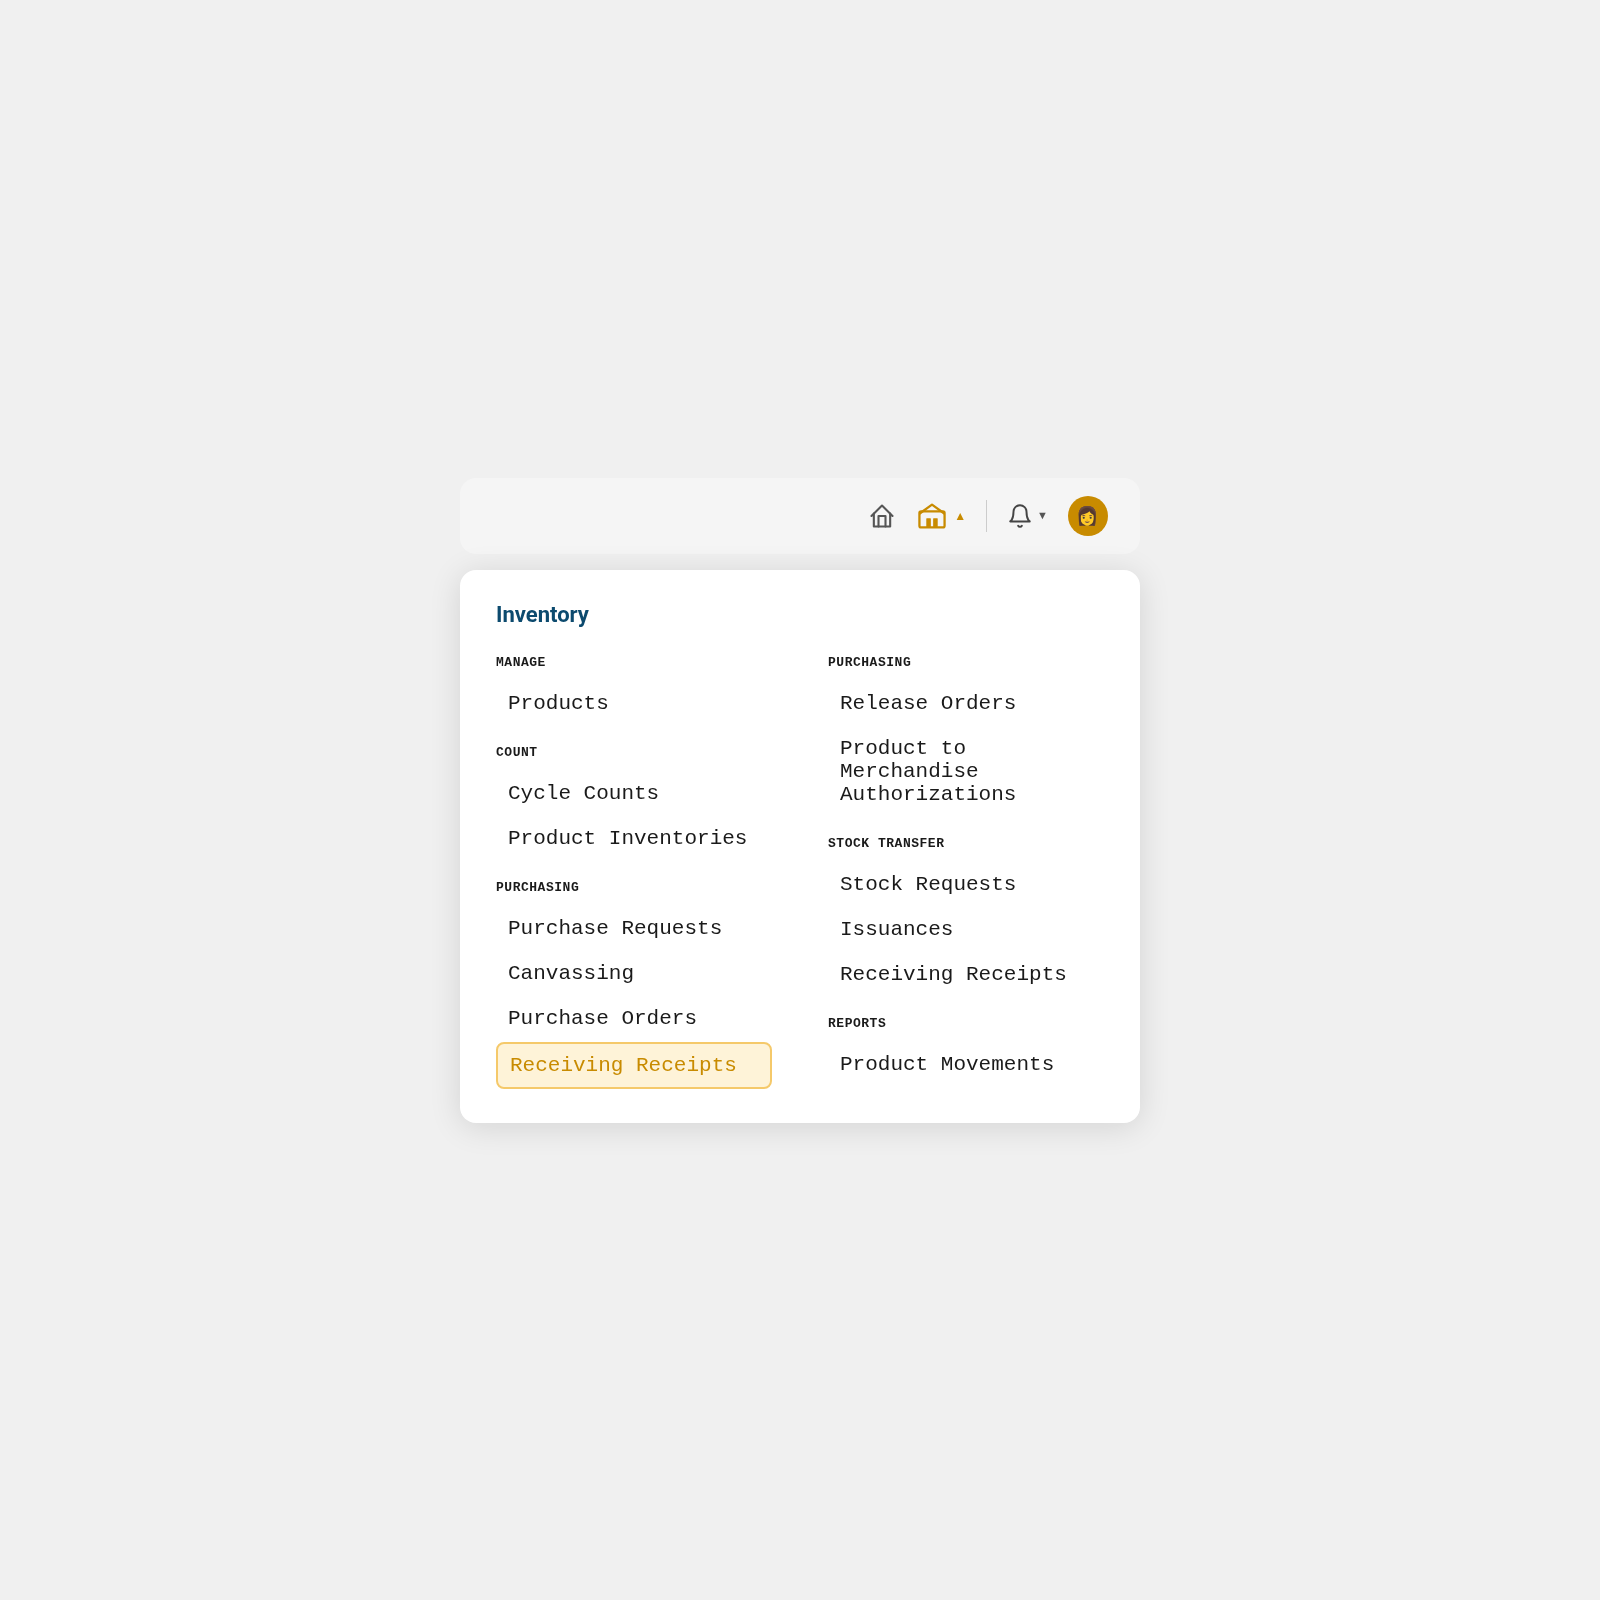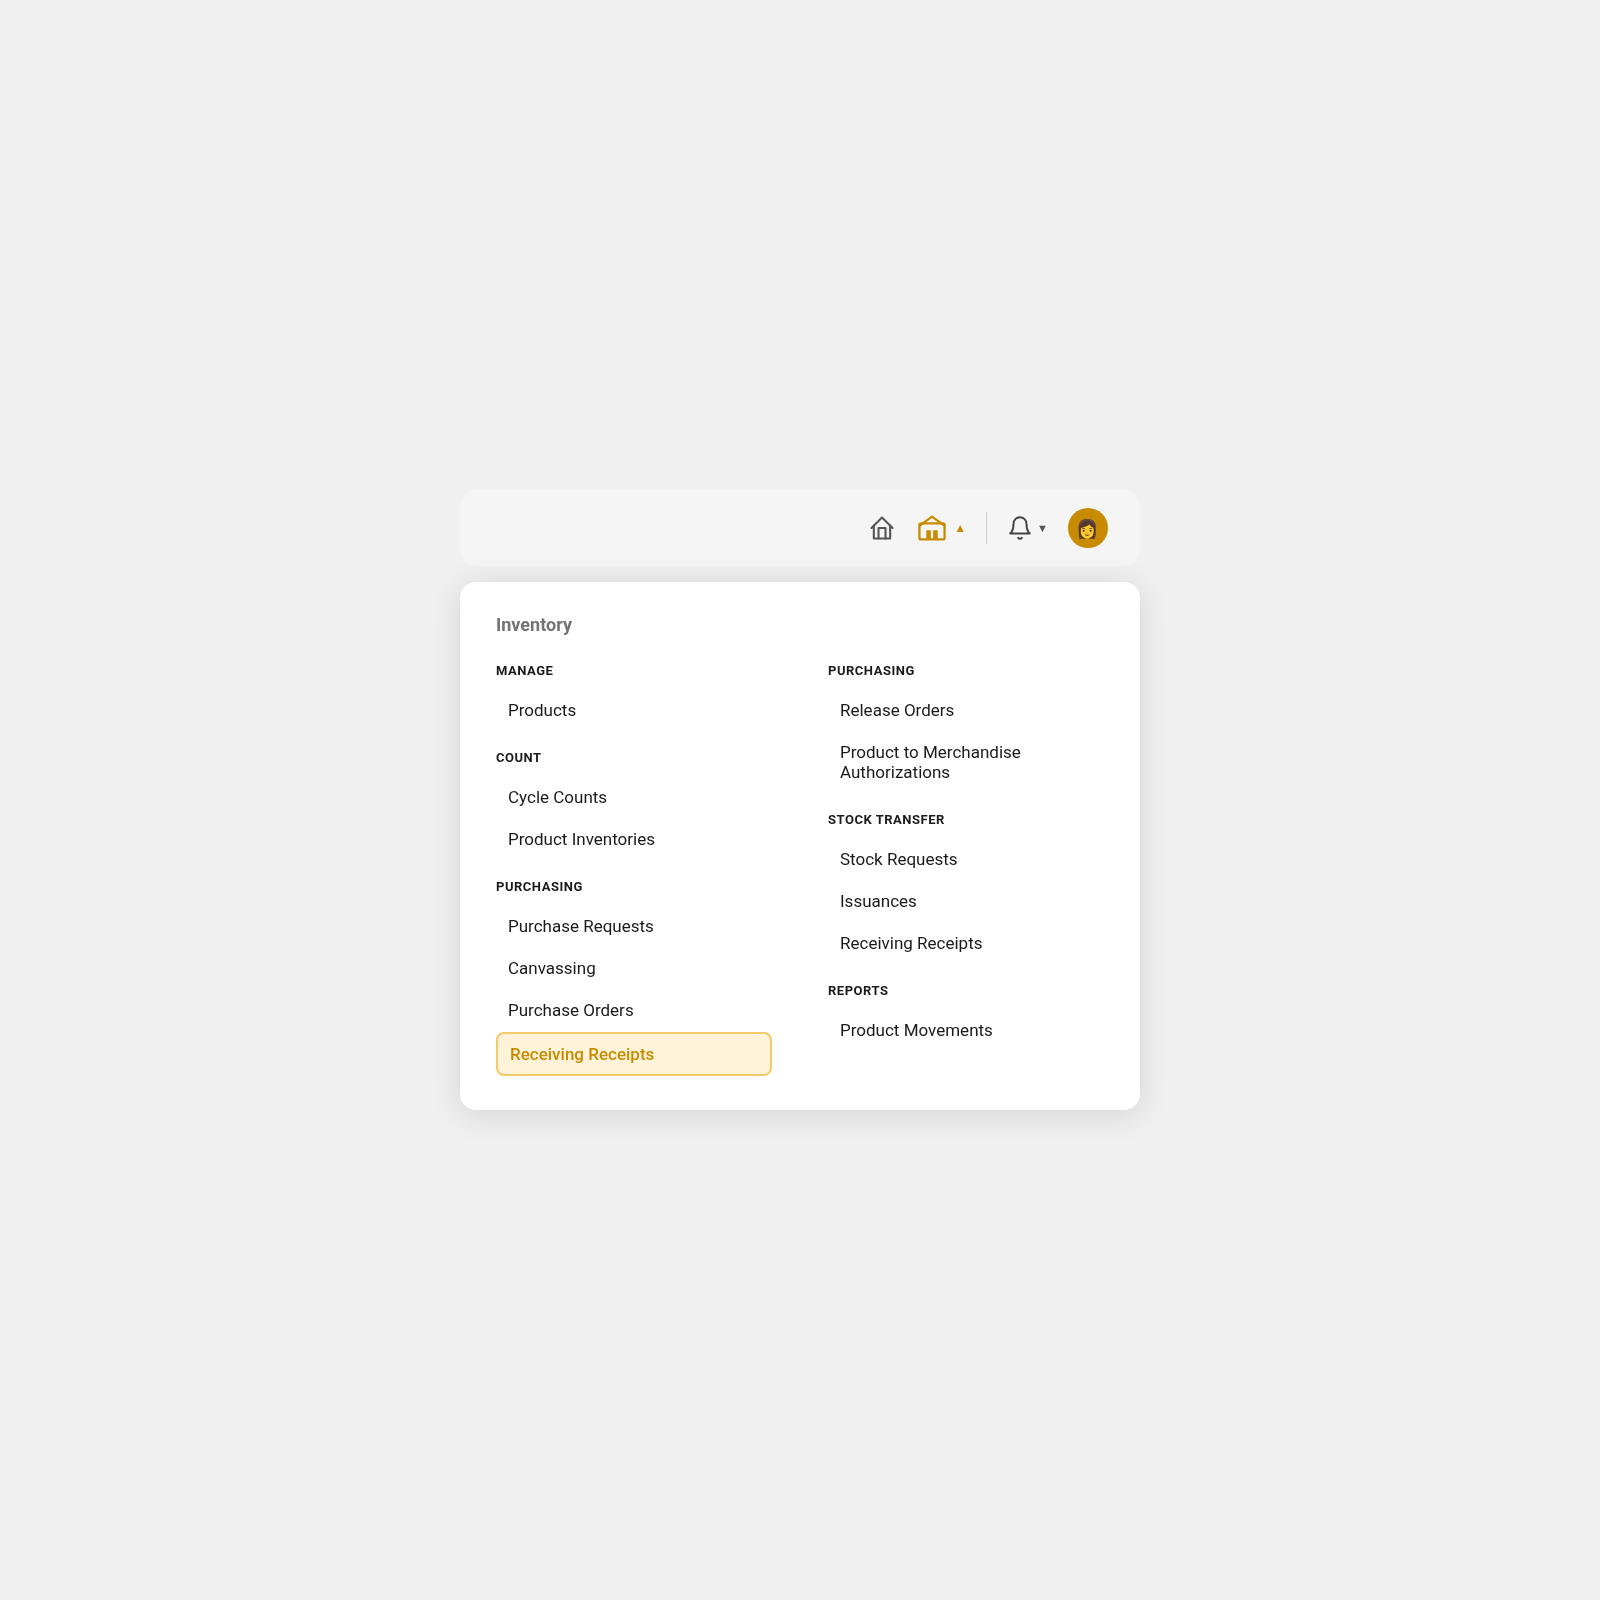--- a/index.html
+++ b/index.html
@@ -104,30 +104,31 @@
     .dropdown-menu {
       background: #fff;
       border-radius: 16px;
       box-shadow: 0 4px 32px rgba(0,0,0,0.12);
       padding: 32px 0 32px 0;
       display: flex;
       flex-direction: column;
     }
 
     .menu-title {
-      color: #737373;
+      color: #0c4a6e;
       font-weight: 700;
-      font-size: 18px;
+      font-size: 22px;
       padding: 0 36px 24px 36px;
     }
 
     .menu-columns {
       display: flex;
       gap: 16px;
       padding: 0 36px;
+      font-family: Liberation Mono, monospace;
     }
 
     .menu-col {
       flex: 1;
       min-width: 0;
     }
 
     .menu-col:first-child {
       padding-right: 40px;
     }
@@ -135,21 +136,21 @@
     .section-label {
       font-weight: 700;
       font-size: 13px;
       letter-spacing: 0.04em;
       color: #1a1a1a;
       margin-top: 4px;
       margin-bottom: 12px;
     }
 
     .menu-item {
-      font-size: 17px;
+      font-size: 21px;
       color: #1a1a1a;
       padding: 10px 12px;
       border-radius: 8px;
       cursor: pointer;
       margin-bottom: 2px;
       display: block;
       text-decoration: none;
     }
 
     .menu-item.active {

